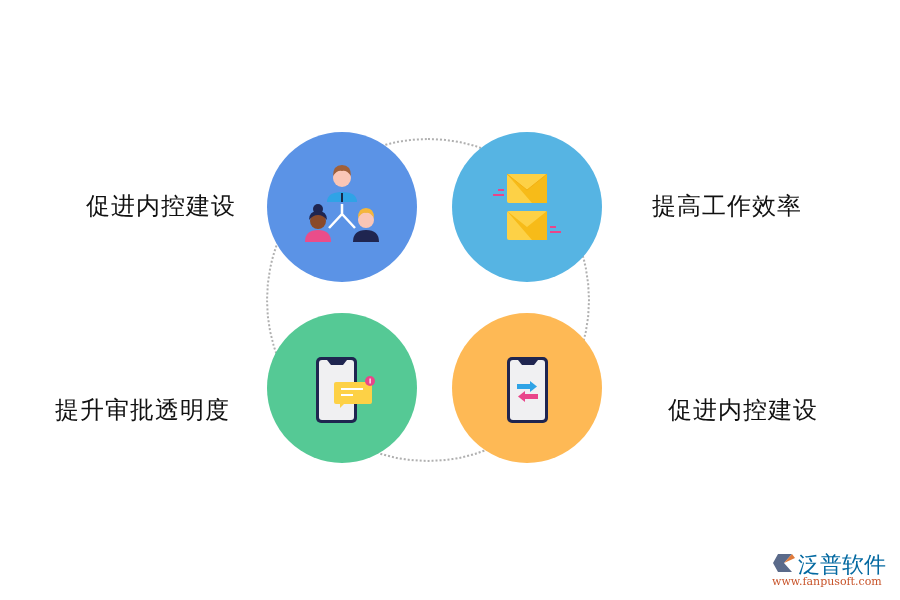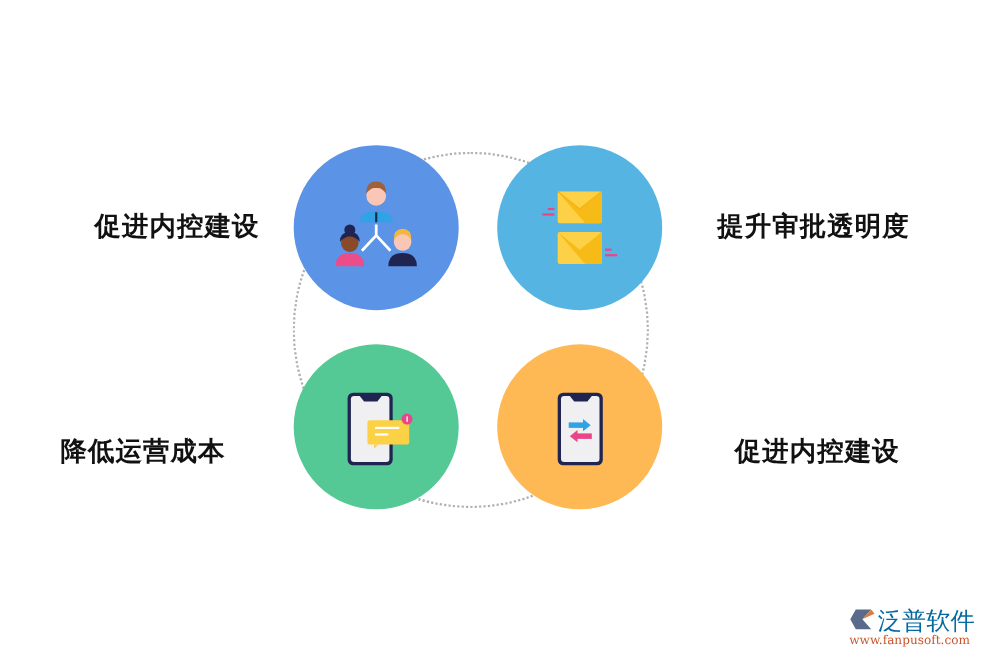--- a/index.html
+++ b/index.html
@@ -2,21 +2,21 @@
 <html><head>
 <meta charset="utf-8">
 <style>
   html, body { margin:0; padding:0; }
   body { width:900px; height:600px; background:#ffffff; position:relative; overflow:hidden;
          font-family:"DejaVu Sans", sans-serif; }
   .ring { position:absolute; left:266px; top:138px; width:324px; height:324px; border-radius:50%;
           border:2px dotted #b0b0b0; box-sizing:border-box; }
   .circle { position:absolute; width:150px; height:150px; border-radius:50%; }
   .circle svg { position:absolute; left:0; top:0; }
-  .label { position:absolute; font-size:24px; font-weight:bold; color:#111; letter-spacing:1px; white-space:nowrap; }
+  .label { position:absolute; font-size:24px; font-weight:normal; color:#111; letter-spacing:1px; white-space:nowrap; }
   .logo { position:absolute; left:772px; top:552px; width:120px; }
   .logo-text { position:absolute; left:26px; top:-2px; font-size:22px; color:#0369a1; white-space:nowrap; }
   .logo-url { position:absolute; left:0; top:23px; font-size:11px; color:#c8542a; font-family:"DejaVu Serif", serif; white-space:nowrap; }
 </style>
 </head>
 <body>
 
 <div class="ring"></div>
 
 <div class="circle" style="left:267px;top:132px;background:#5b93e6;">
@@ -43,36 +43,36 @@
     <path d="M55 42 L75 58 L95 42 L95 71 L80 71 Z" fill="#f7bb18"></path>
     <path d="M55 42 L75 58 L95 42" stroke="#f3b012" stroke-width="1" fill="none"></path>
     <rect x="55" y="79" width="40" height="29" rx="2" fill="#fdd146"></rect>
     <path d="M55 79 L75 95 L95 79 L95 108 L80 108 Z" fill="#f7bb18"></path>
     <rect x="46" y="57" width="6" height="2" fill="#e9468a"></rect>
     <rect x="41" y="62" width="11" height="2" fill="#e9468a"></rect>
     <rect x="98" y="94" width="6" height="2" fill="#e9468a"></rect>
     <rect x="98" y="99" width="11" height="2" fill="#e9468a"></rect>
   </svg>
 </div>
-<div class="label" style="left:652px;top:190px;">提升审批透明度</div>
+<div class="label" style="left:652px;top:190px;">提高工作效率</div>
 
 <div class="circle" style="left:267px;top:313px;background:#55c995;">
   <svg width="150" height="150">
     <rect x="49" y="44" width="41" height="66" rx="5" fill="#1f2550"></rect>
     <rect x="52" y="47" width="35" height="60" rx="3" fill="#f0f0f2"></rect>
     <path d="M60 47 L64 52 L76 52 L80 47 Z" fill="#1f2550"></path>
     <rect x="67" y="69" width="38" height="22" rx="2" fill="#fdd146"></rect>
     <path d="M73 91 L73 95 L77 91 Z" fill="#fdd146"></path>
     <rect x="74" y="75" width="22" height="2" fill="#fff"></rect>
     <rect x="74" y="81" width="12" height="2" fill="#fff"></rect>
     <circle cx="103" cy="68" r="5" fill="#e9468a"></circle>
     <rect x="102.5" y="65.5" width="1.2" height="5" fill="#fff"></rect>
   </svg>
 </div>
-<div class="label" style="left:55px;top:394px;">降低运营成本</div>
+<div class="label" style="left:55px;top:394px;">提升审批透明度</div>
 
 <div class="circle" style="left:452px;top:313px;background:#feb955;">
   <svg width="150" height="150">
     <rect x="55" y="44" width="41" height="66" rx="5" fill="#1f2550"></rect>
     <rect x="58" y="47" width="35" height="60" rx="3" fill="#f0f0f2"></rect>
     <path d="M66 47 L70 52 L82 52 L86 47 Z" fill="#1f2550"></path>
     <rect x="65" y="71" width="14" height="5" fill="#2fa3e6"></rect>
     <path d="M78 68 L85 73.5 L78 79 Z" fill="#2fa3e6"></path>
     <rect x="72" y="81" width="14" height="5" fill="#e9468a"></rect>
     <path d="M73 78 L66 83.5 L73 89 Z" fill="#e9468a"></path>

